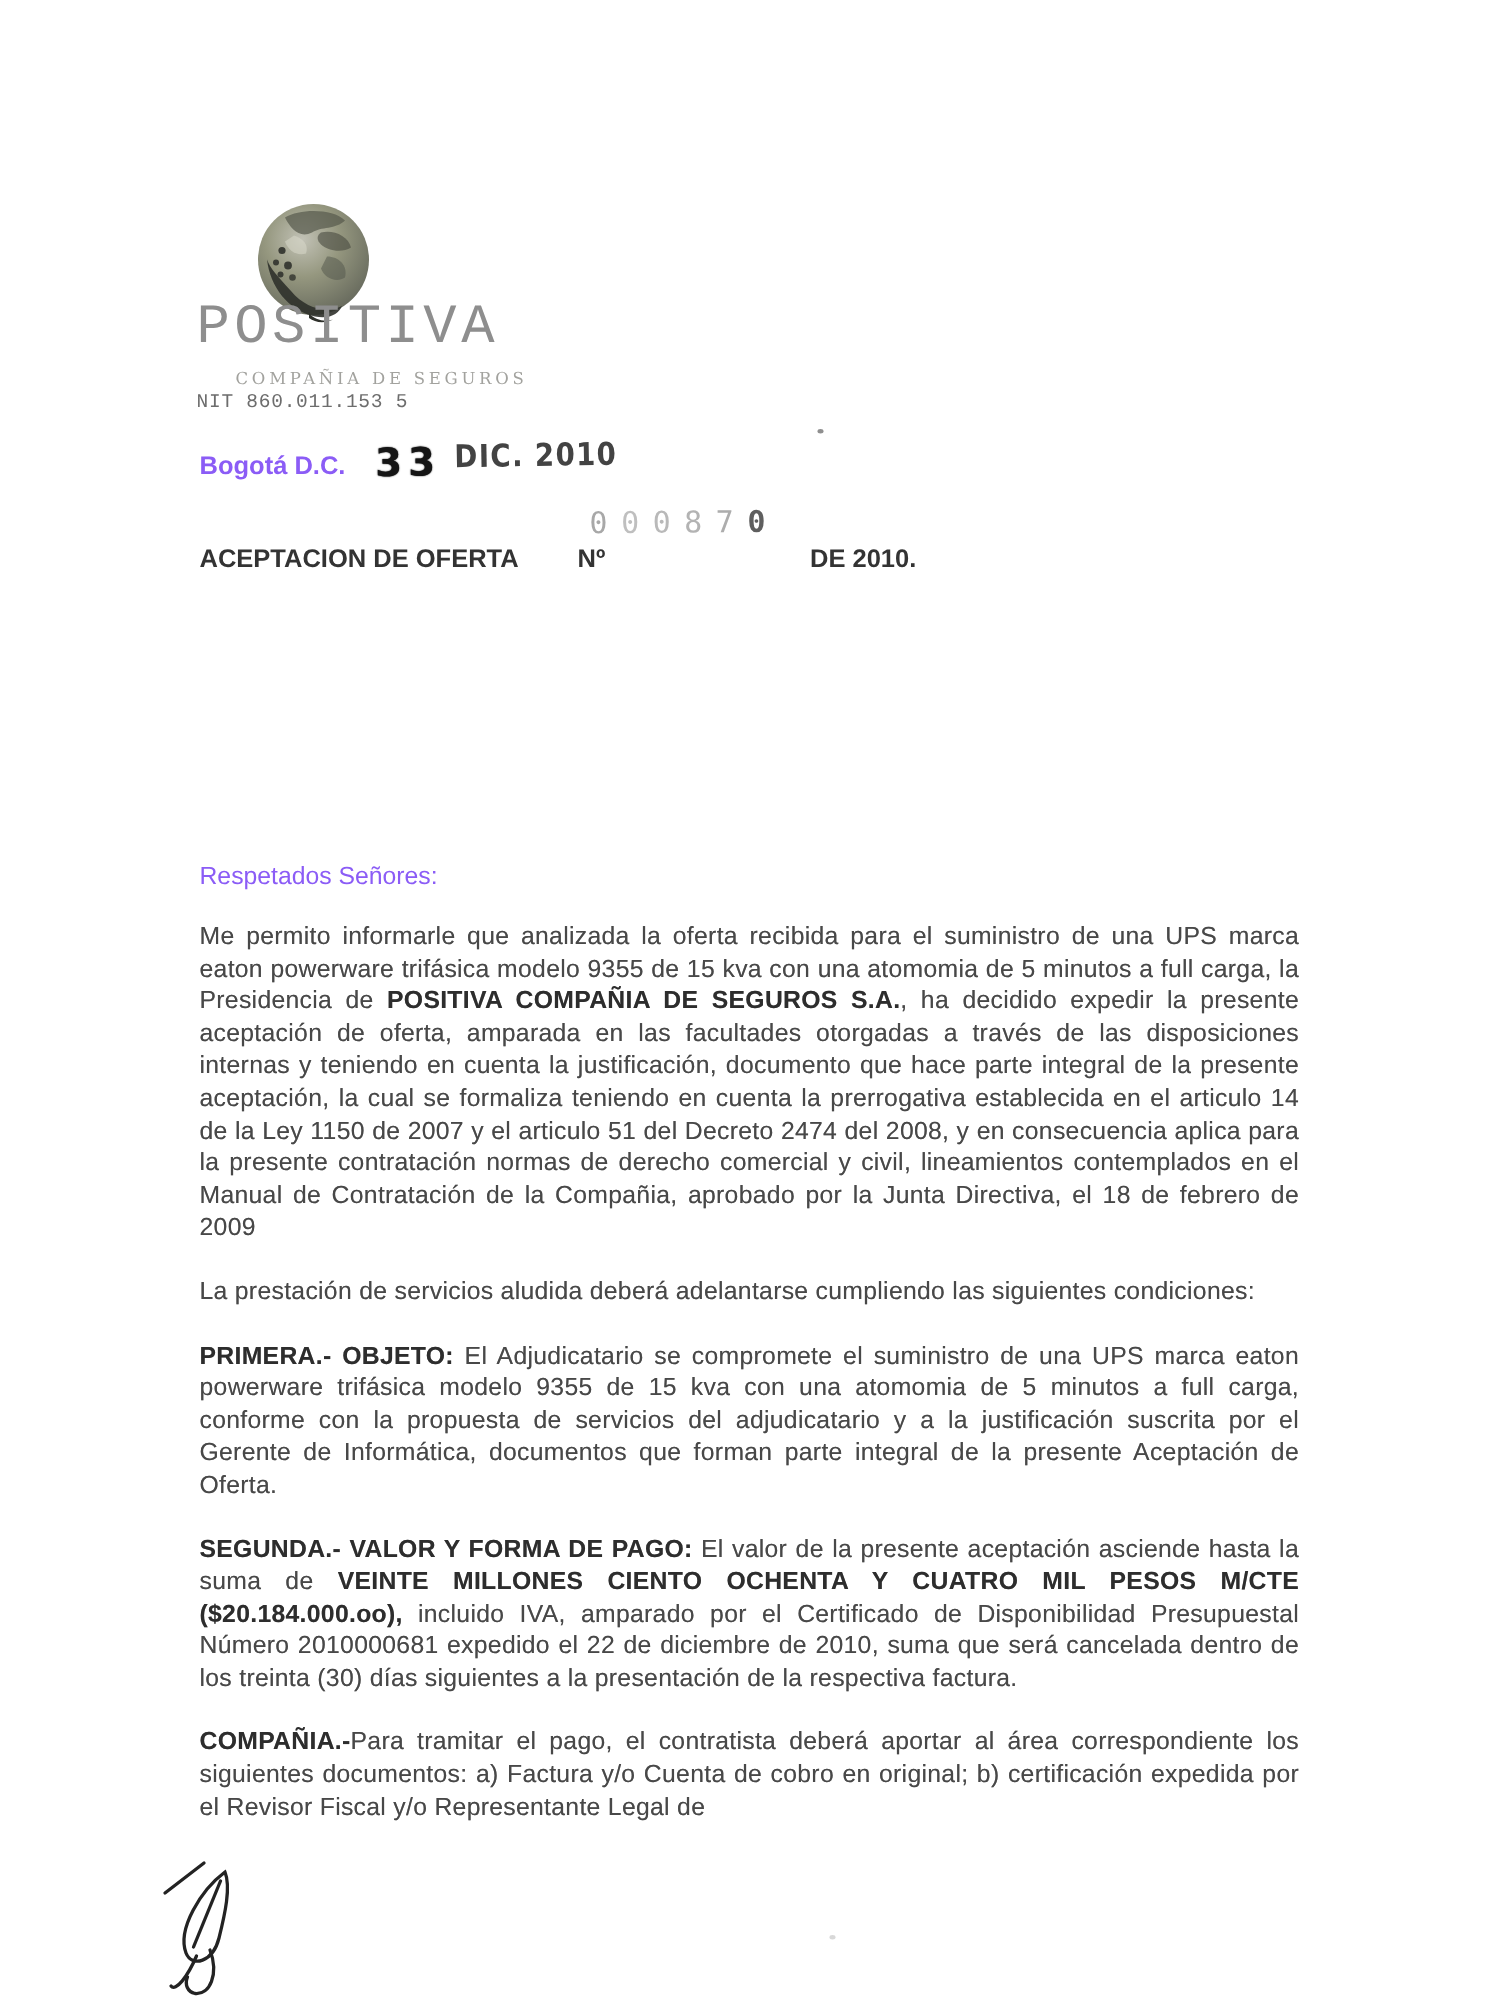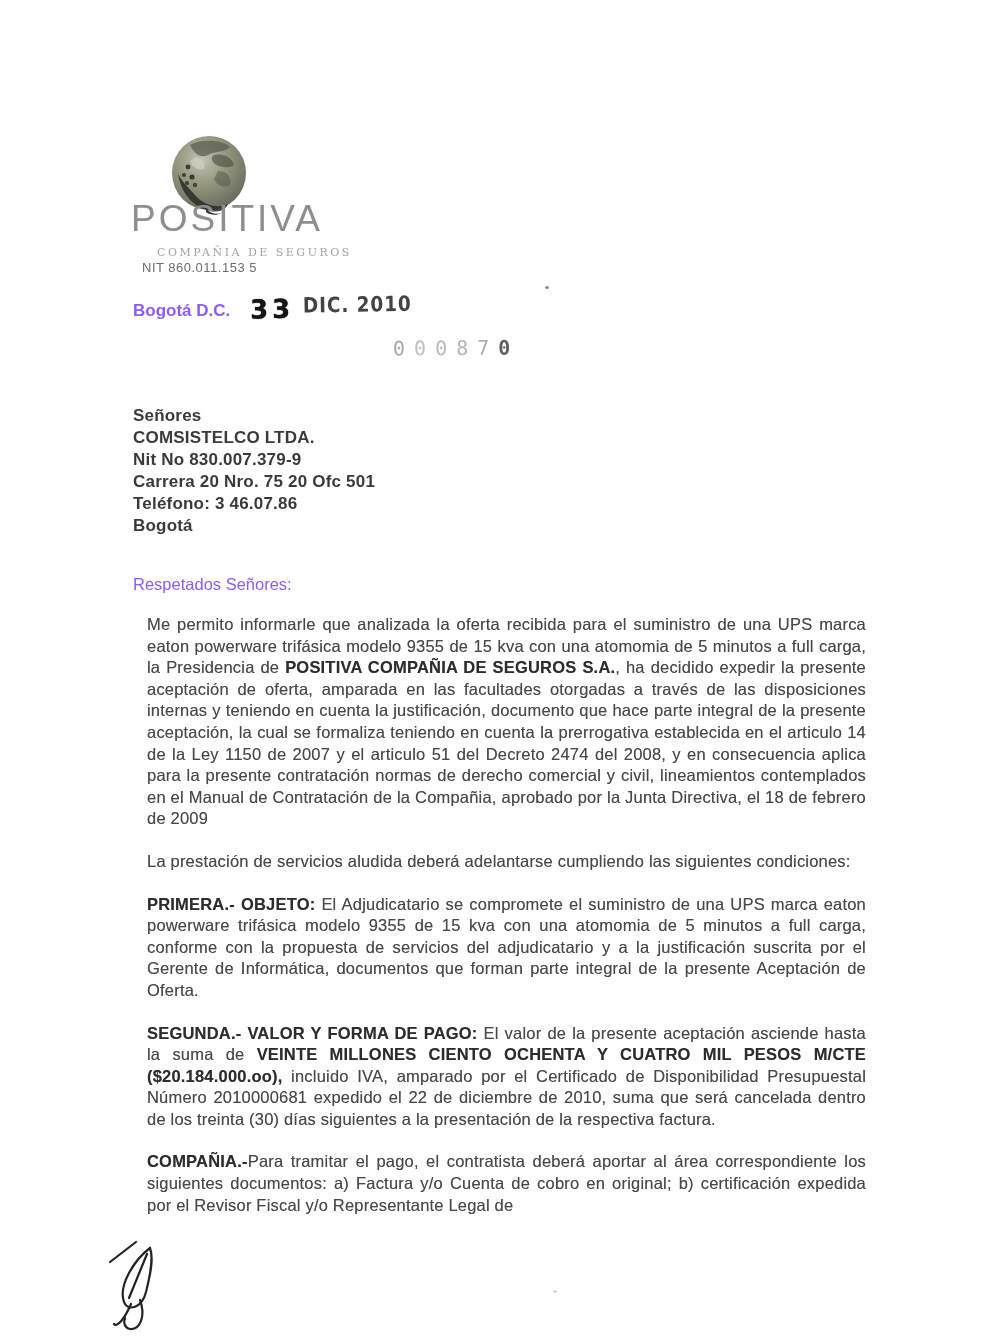--- a/index.html
+++ b/index.html
@@ -9,32 +9,32 @@
     margin:0 auto;
     background:#ffffff;
     overflow:hidden;
     font-family:"Liberation Sans", sans-serif;
     color:#474747;
   }
   
   .globe{position:absolute;left:170px;top:133px;width:78px;height:84px;}
   .brand{
     position:absolute;left:131px;top:198px;
-    font-family:Liberation Sans, sans-serif;
+    font-family:Liberation Mono, monospace;
     font-size:37px;letter-spacing:3px;color:#8e8e8e;
     font-weight:400;
   }
   .tagline{
     position:absolute;left:157px;top:246px;
     font-family:"DejaVu Serif","Liberation Serif",serif;
     font-size:11px;letter-spacing:2.5px;color:#a2a29e;
   }
   .nit{
-    position:absolute;left:142px;top:260px;
-    font-size:13px;color:#6d6d6d;letter-spacing:.5px;
+    position:absolute;left:131px;top:260px;
+    font-size:13px;color:#6d6d6d;letter-spacing:.5px;font-family:Liberation Mono, monospace;
   }
   
   .date-line{position:absolute;left:133px;top:301px;font-size:17px;font-weight:bold;color:#8b5cf6;}
   .date-stamp{
     position:absolute;left:250px;top:293px;
     transform:rotate(-1deg);
     white-space:nowrap;
     font-family:"DejaVu Sans",sans-serif;
   }
   .stamp-day{
@@ -76,21 +76,21 @@
   
   .salutation{position:absolute;left:133px;top:575px;font-size:16.5px;color:#8b5cf6;}
   .body-text{
     position:absolute;left:133px;top:614px;width:733px;
     font-size:16.5px;line-height:21.6px;
     text-align:justify;
     letter-spacing:.2px;
     color:#484848;
     text-shadow:0 0 .4px rgba(40,40,40,.45);
   }
-  .body-text p{margin:0 0 21px 14px;}
+  .body-text p{margin:0 0 21px 0;}
   .body-text .b{font-weight:bold;color:#2d2d2d;}
   
   .speck{position:absolute;width:4px;height:3px;background:#8f8f8f;border-radius:50%;}
   .speck-1{left:545px;top:286px;}
   .speck-2{left:553px;top:1290px;opacity:.35;}
   .scribble{position:absolute;left:104px;top:1238px;}
 </style>
 </head>
 <body>
 
@@ -124,29 +124,26 @@
   <div class="nit">NIT 860.011.153 5</div>
 
   <div class="date-line">Bogotá D.C.</div>
   <div class="date-stamp">
     <span class="stamp-day">33</span>
     <span class="stamp-rest">DIC. 2010</span>
   </div>
 
   <div class="number-stamp" id="number-stamp"><span>0</span><span>0</span><span>0</span><span>8</span><span>7</span><span>0</span></div>
 
+  <div class="title-line">
+    <span class="t-title">ACEPTACION DE OFERTA</span>
+    <span class="t-no">Nº</span>
+    <span class="t-year">DE 2010.</span>
+  </div>
 
-  <div class="recipient">
-    <div>Señores</div>
-    <div>COMSISTELCO LTDA.</div>
-    <div>Nit No 830.007.379-9</div>
-    <div>Carrera 20 Nro. 75 20 Ofc 501</div>
-    <div>Teléfono: 3 46.07.86</div>
-    <div>Bogotá</div>
-  </div>
 
   <div class="salutation">Respetados Señores:</div>
 
   <div class="body-text">
     <p><span>Me permito informarle que analizada la oferta recibida para el suministro de una UPS marca eaton powerware trifásica modelo 9355 de 15 kva con una atomomia de 5 minutos a full carga, la Presidencia de </span><span class="b">POSITIVA COMPAÑIA DE SEGUROS S.A.</span><span>, ha decidido expedir la presente aceptación de oferta, amparada en las facultades otorgadas a través de las disposiciones internas y teniendo en cuenta la justificación, documento que hace parte integral de la presente aceptación, la cual se formaliza teniendo en cuenta la prerrogativa establecida en el articulo 14 de la Ley 1150 de 2007 y el articulo 51 del Decreto 2474 del 2008, y en consecuencia aplica para la presente contratación normas de derecho comercial y civil, lineamientos contemplados en el Manual de Contratación de la Compañia, aprobado por la Junta Directiva, el 18 de febrero de 2009</span></p>
     <p><span>La prestación de servicios aludida deberá adelantarse cumpliendo las siguientes condiciones:</span></p>
     <p><span class="b">PRIMERA.- OBJETO:</span><span> El Adjudicatario se compromete el suministro de una UPS marca eaton powerware trifásica modelo 9355 de 15 kva con una atomomia de 5 minutos a full carga, conforme con la propuesta de servicios del adjudicatario y a la justificación suscrita por el Gerente de Informática, documentos que forman parte integral de la presente Aceptación de Oferta.</span></p>
     <p><span class="b">SEGUNDA.- VALOR Y  FORMA DE PAGO:</span><span> El valor de la  presente aceptación asciende hasta la suma de </span><span class="b">VEINTE MILLONES CIENTO OCHENTA Y CUATRO MIL PESOS M/CTE ($20.184.000.oo),</span><span> incluido IVA, amparado por el Certificado de Disponibilidad Presupuestal Número 2010000681 expedido el 22 de diciembre de 2010, suma que será cancelada dentro de los treinta (30) días siguientes a la presentación de la respectiva factura.</span></p>
     <p><span class="b">COMPAÑIA.-</span><span>Para tramitar el pago, el contratista deberá aportar al área correspondiente los siguientes documentos: a) Factura y/o Cuenta de cobro en original; b) certificación expedida por el Revisor Fiscal y/o Representante Legal de</span></p>
   </div>

